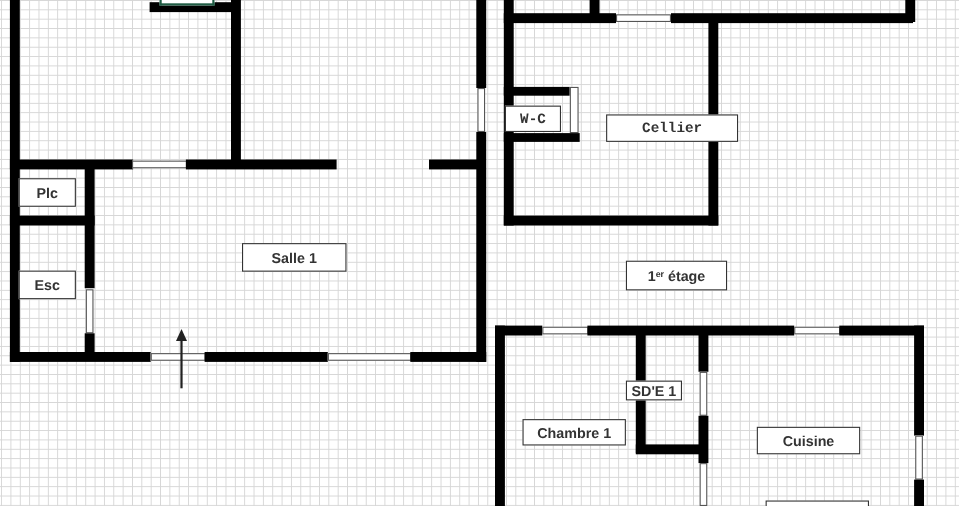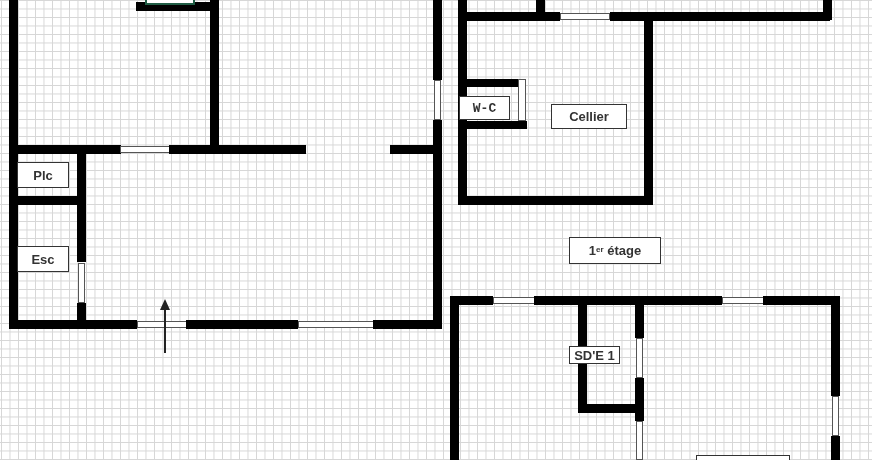--- a/index.html
+++ b/index.html
@@ -60,35 +60,36 @@
   <div class="win" style="left:137px; top:321px; width:50px; height:7px;"></div>
   <div class="wall" style="left:186px; top:320px; width:112px; height:9px;"></div>
   <div class="win" style="left:298px; top:321px; width:76px; height:7px;"></div>
   <div class="wall" style="left:373px; top:320px; width:69px; height:9px;"></div>
 
   <div class="arrow-head" style="left:160px; top:299px;"></div>
   <div class="arrow-shaft" style="left:164px; top:308px; width:2px; height:45px;"></div>
 
   <div class="label" style="left:17px; top:162px; width:52px; height:26px;">Plc</div>
   <div class="label" style="left:17px; top:246px; width:52px; height:26px;">Esc</div>
+  <div class="label" style="left:220px; top:221px; width:95px; height:26px;">Salle 1</div>
 
   <div class="wall" style="left:458px; top:0; width:9px; height:205px;"></div>
   <div class="wall" style="left:458px; top:12px; width:102px; height:9px;"></div>
   <div class="win" style="left:560px; top:13px; width:50px; height:7px;"></div>
   <div class="wall" style="left:610px; top:12px; width:220px; height:9px;"></div>
   <div class="wall" style="left:536px; top:0; width:9px; height:18px;"></div>
   <div class="wall" style="left:823px; top:0; width:9px; height:20px;"></div>
   <div class="wall" style="left:644px; top:16px; width:9px; height:189px;"></div>
   <div class="wall" style="left:458px; top:196px; width:195px; height:9px;"></div>
 
   <div class="wall" style="left:458px; top:79px; width:60px; height:8px;"></div>
   <div class="win" style="left:518px; top:79px; width:8px; height:42px;"></div>
   <div class="wall" style="left:458px; top:121px; width:69px; height:8px;"></div>
   <div class="label" style="left:459px; top:96px; width:51px; height:24px;font-family:Liberation Mono, monospace;">W-C</div>
-  <div class="label" style="left:551px; top:104px; width:76px; height:25px;">Cellier</div>
+  <div class="label" style="left:551px; top:104px; width:120px; height:25px;font-family:Liberation Mono, monospace;">Cellier</div>
 
   <div class="label" style="left:569px; top:237px; width:92px; height:27px;">
     <span>1</span>
       <sup>er</sup>
       <span style="white-space:pre;"> étage</span>
   </div>
 
   <div class="wall" style="left:450px; top:296px; width:9px; height:164px;"></div>
   <div class="wall" style="left:450px; top:296px; width:43px; height:9px;"></div>
   <div class="win" style="left:493px; top:297px; width:42px; height:7px;"></div>
@@ -102,15 +103,17 @@
   <div class="wall" style="left:635px; top:300px; width:9px; height:38px;"></div>
   <div class="win" style="left:636px; top:338px; width:7px; height:40px;"></div>
   <div class="wall" style="left:635px; top:378px; width:9px; height:43px;"></div>
   <div class="win" style="left:636px; top:421px; width:7px; height:39px;"></div>
 
   <div class="wall" style="left:831px; top:296px; width:9px; height:100px;"></div>
   <div class="win" style="left:832px; top:396px; width:7px; height:40px;"></div>
   <div class="wall" style="left:831px; top:436px; width:9px; height:24px;"></div>
 
   <div class="label" style="left:569px; top:346px; width:51px; height:18px;">SD'E 1</div>
+  <div class="label" style="left:475px; top:381px; width:94px; height:24px;">Chambre 1</div>
+  <div class="label" style="left:688px; top:388px; width:94px; height:25px;">Cuisine</div>
   <div class="label" style="left:696px; top:455px; width:94px; height:25px;"></div>
 
 </div>
 
 </body></html>

